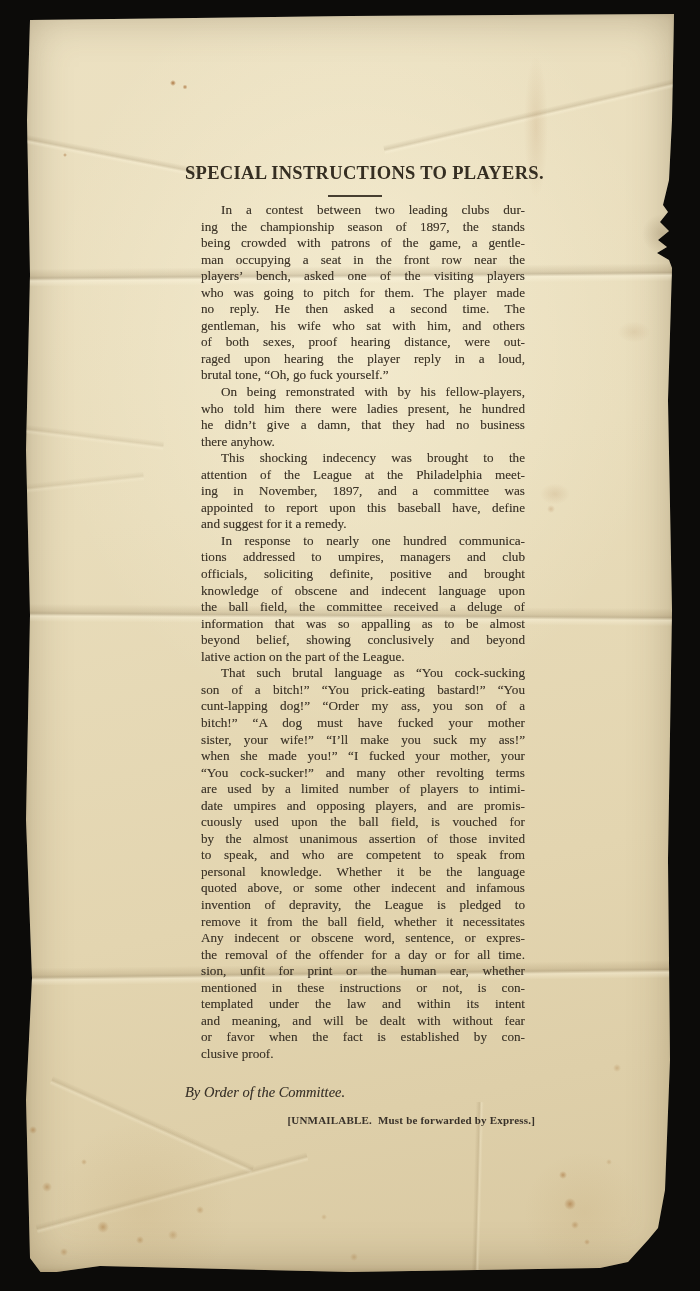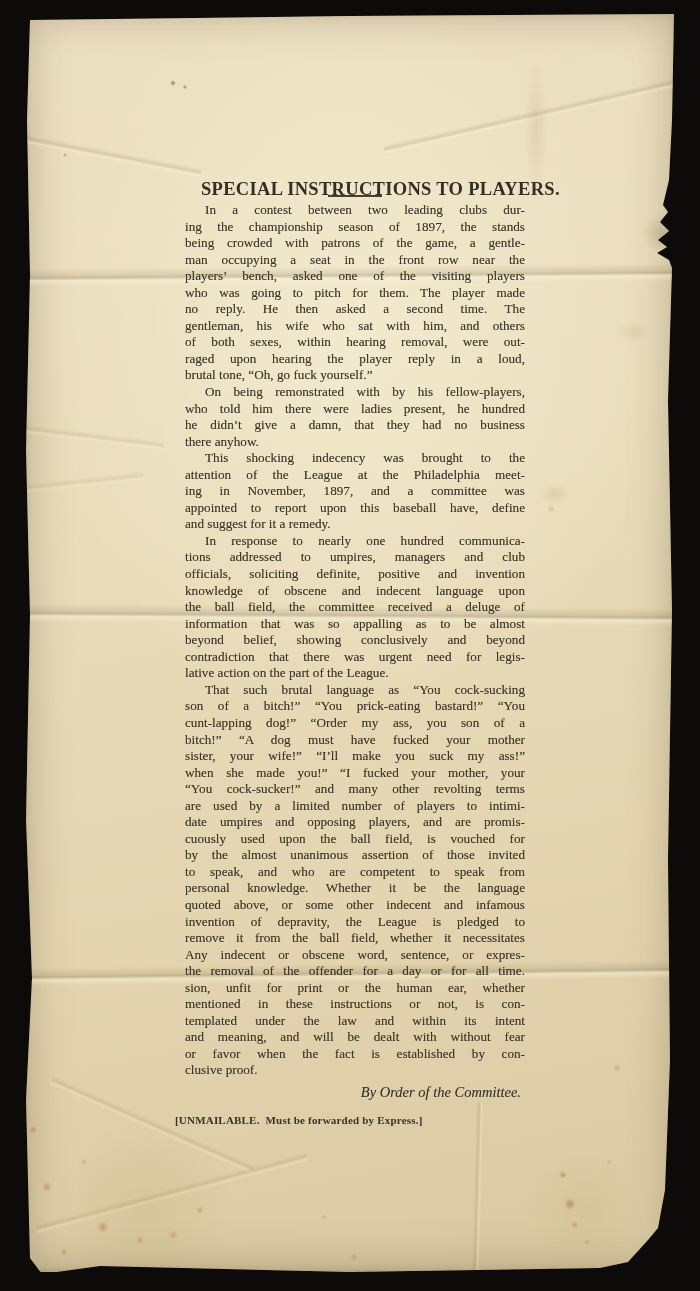--- a/index.html
+++ b/index.html
@@ -56,33 +56,33 @@
     radial-gradient(circle 4px at 40px 1240px, rgba(152,92,30,.32), rgba(152,92,30,0) 100%),
     radial-gradient(circle 3px at 300px 1205px, rgba(152,92,30,.22), rgba(152,92,30,0) 100%),
     radial-gradient(circle 4px at 330px 1245px, rgba(152,92,30,.26), rgba(152,92,30,0) 100%),
     radial-gradient(circle 60px at 560px 1200px, rgba(168,128,68,.10), rgba(168,128,68,0) 100%),
     radial-gradient(circle 4px at 539px 1163px, rgba(152,88,28,.45), rgba(152,88,28,0) 100%),
     radial-gradient(circle 6px at 546px 1192px, rgba(152,88,28,.48), rgba(152,88,28,0) 100%),
     radial-gradient(circle 4px at 551px 1213px, rgba(152,88,28,.34), rgba(152,88,28,0) 100%),
     radial-gradient(circle 3px at 563px 1230px, rgba(152,88,28,.32), rgba(152,88,28,0) 100%),
     radial-gradient(circle 4px at 593px 1056px, rgba(152,92,30,.26), rgba(152,92,30,0) 100%),
     radial-gradient(circle 3px at 585px 1150px, rgba(152,92,30,.22), rgba(152,92,30,0) 100%);}
-  .page-title{position:absolute;left:161px;top:148px;width:340px;margin:16px;
+  .page-title{position:absolute;left:161px;top:148px;width:340px;margin:0;
     font-size:18.5px;line-height:26px;font-weight:bold;letter-spacing:.3px;color:#352e22;
     text-align:left;white-space:nowrap;}
   .title-rule{position:absolute;left:304px;top:183px;width:54px;height:2px;background:#463e30;}
   .doc-body{position:absolute;left:161px;top:190px;width:340px;
     font-size:13.2px;line-height:16.55px;color:var(--ink);
     text-shadow:0 0 .5px rgba(62,54,42,.45);}
-  .line{height:16.55px;overflow:hidden;text-align:justify;text-align-last:justify;}
+  .line{height:16.55px;overflow:hidden;text-align:justify;text-align-last:justify;margin-left:16px;}
   .line.first{text-indent:20px;}
   .line.last{text-align-last:left;}
-  .signature{position:absolute;left:161px;top:1072px;width:336px;text-align:right;
+  .signature{position:absolute;left:161px;top:1072px;width:336px;text-align:left;
     font-style:italic;font-size:14.5px;color:#3a332a;text-shadow:0 0 .5px rgba(58,51,42,.4);}
-  .footer-notice{position:absolute;left:151px;top:1102px;width:360px;text-align:left;
+  .footer-notice{position:absolute;left:151px;top:1102px;width:360px;text-align:right;
     font-weight:bold;font-size:11px;letter-spacing:.2px;color:#39322a;}
 </style>
 </head>
 <body>
 
 <div class="scene">
   <div class="paper">
     <div class="fold f1"></div>
     <div class="fold f2"></div>
     <div class="fold f3"></div>
@@ -100,40 +100,39 @@
 
     <div class="doc-body">
         <div class="line first">In a contest between two leading clubs dur-</div>
         <div class="line">ing the championship season of 1897, the stands</div>
         <div class="line">being crowded with patrons of the game, a gentle-</div>
         <div class="line">man occupying a seat in the front row near the</div>
         <div class="line">players’ bench, asked one of the visiting players</div>
         <div class="line">who was going to pitch for them.  The player made</div>
         <div class="line">no reply.  He then asked a second time.  The</div>
         <div class="line">gentleman, his wife who sat with him, and others</div>
-        <div class="line">of both sexes, within hearing removal, were out-</div>
+        <div class="line">of both sexes, proof hearing distance, were out-</div>
         <div class="line">raged upon hearing the player reply in a loud,</div>
         <div class="line last">brutal tone, “Oh, go fuck yourself.”</div>
         <div class="line first">On being remonstrated with by his fellow-players,</div>
         <div class="line">who told him there were ladies present, he hundred</div>
         <div class="line">he didn’t give a damn, that they had no business</div>
         <div class="line last">there anyhow.</div>
         <div class="line first">This shocking indecency was brought to the</div>
         <div class="line">attention of the League at the Philadelphia meet-</div>
         <div class="line">ing in November, 1897, and a committee was</div>
         <div class="line">appointed to report upon this baseball have, define</div>
         <div class="line last">and suggest for it a remedy.</div>
         <div class="line first">In response to nearly one hundred communica-</div>
         <div class="line">tions addressed to umpires, managers and club</div>
-        <div class="line">officials, soliciting definite, positive and invention</div>
+        <div class="line">officials, soliciting definite, positive and brought</div>
         <div class="line">knowledge of obscene and indecent language upon</div>
         <div class="line">the ball field, the committee received a deluge of</div>
         <div class="line">information that was so appalling as to be almost</div>
         <div class="line">beyond belief, showing conclusively and beyond</div>
-        <div class="line">contradiction that there was urgent need for legis-</div>
         <div class="line last">lative action on the part of the League.</div>
         <div class="line first">That such brutal language as “You cock-sucking</div>
         <div class="line">son of a bitch!” “You prick-eating bastard!” “You</div>
         <div class="line">cunt-lapping dog!” “Order my ass, you son of a</div>
         <div class="line">bitch!” “A dog must have fucked your mother</div>
         <div class="line">sister, your wife!” “I’ll make you suck my ass!”</div>
         <div class="line">when she made you!” “I fucked your mother, your</div>
         <div class="line">“You cock-sucker!” and many other revolting terms</div>
         <div class="line">are used by a limited number of players to intimi-</div>
         <div class="line">date umpires and opposing players, and are promis-</div>

